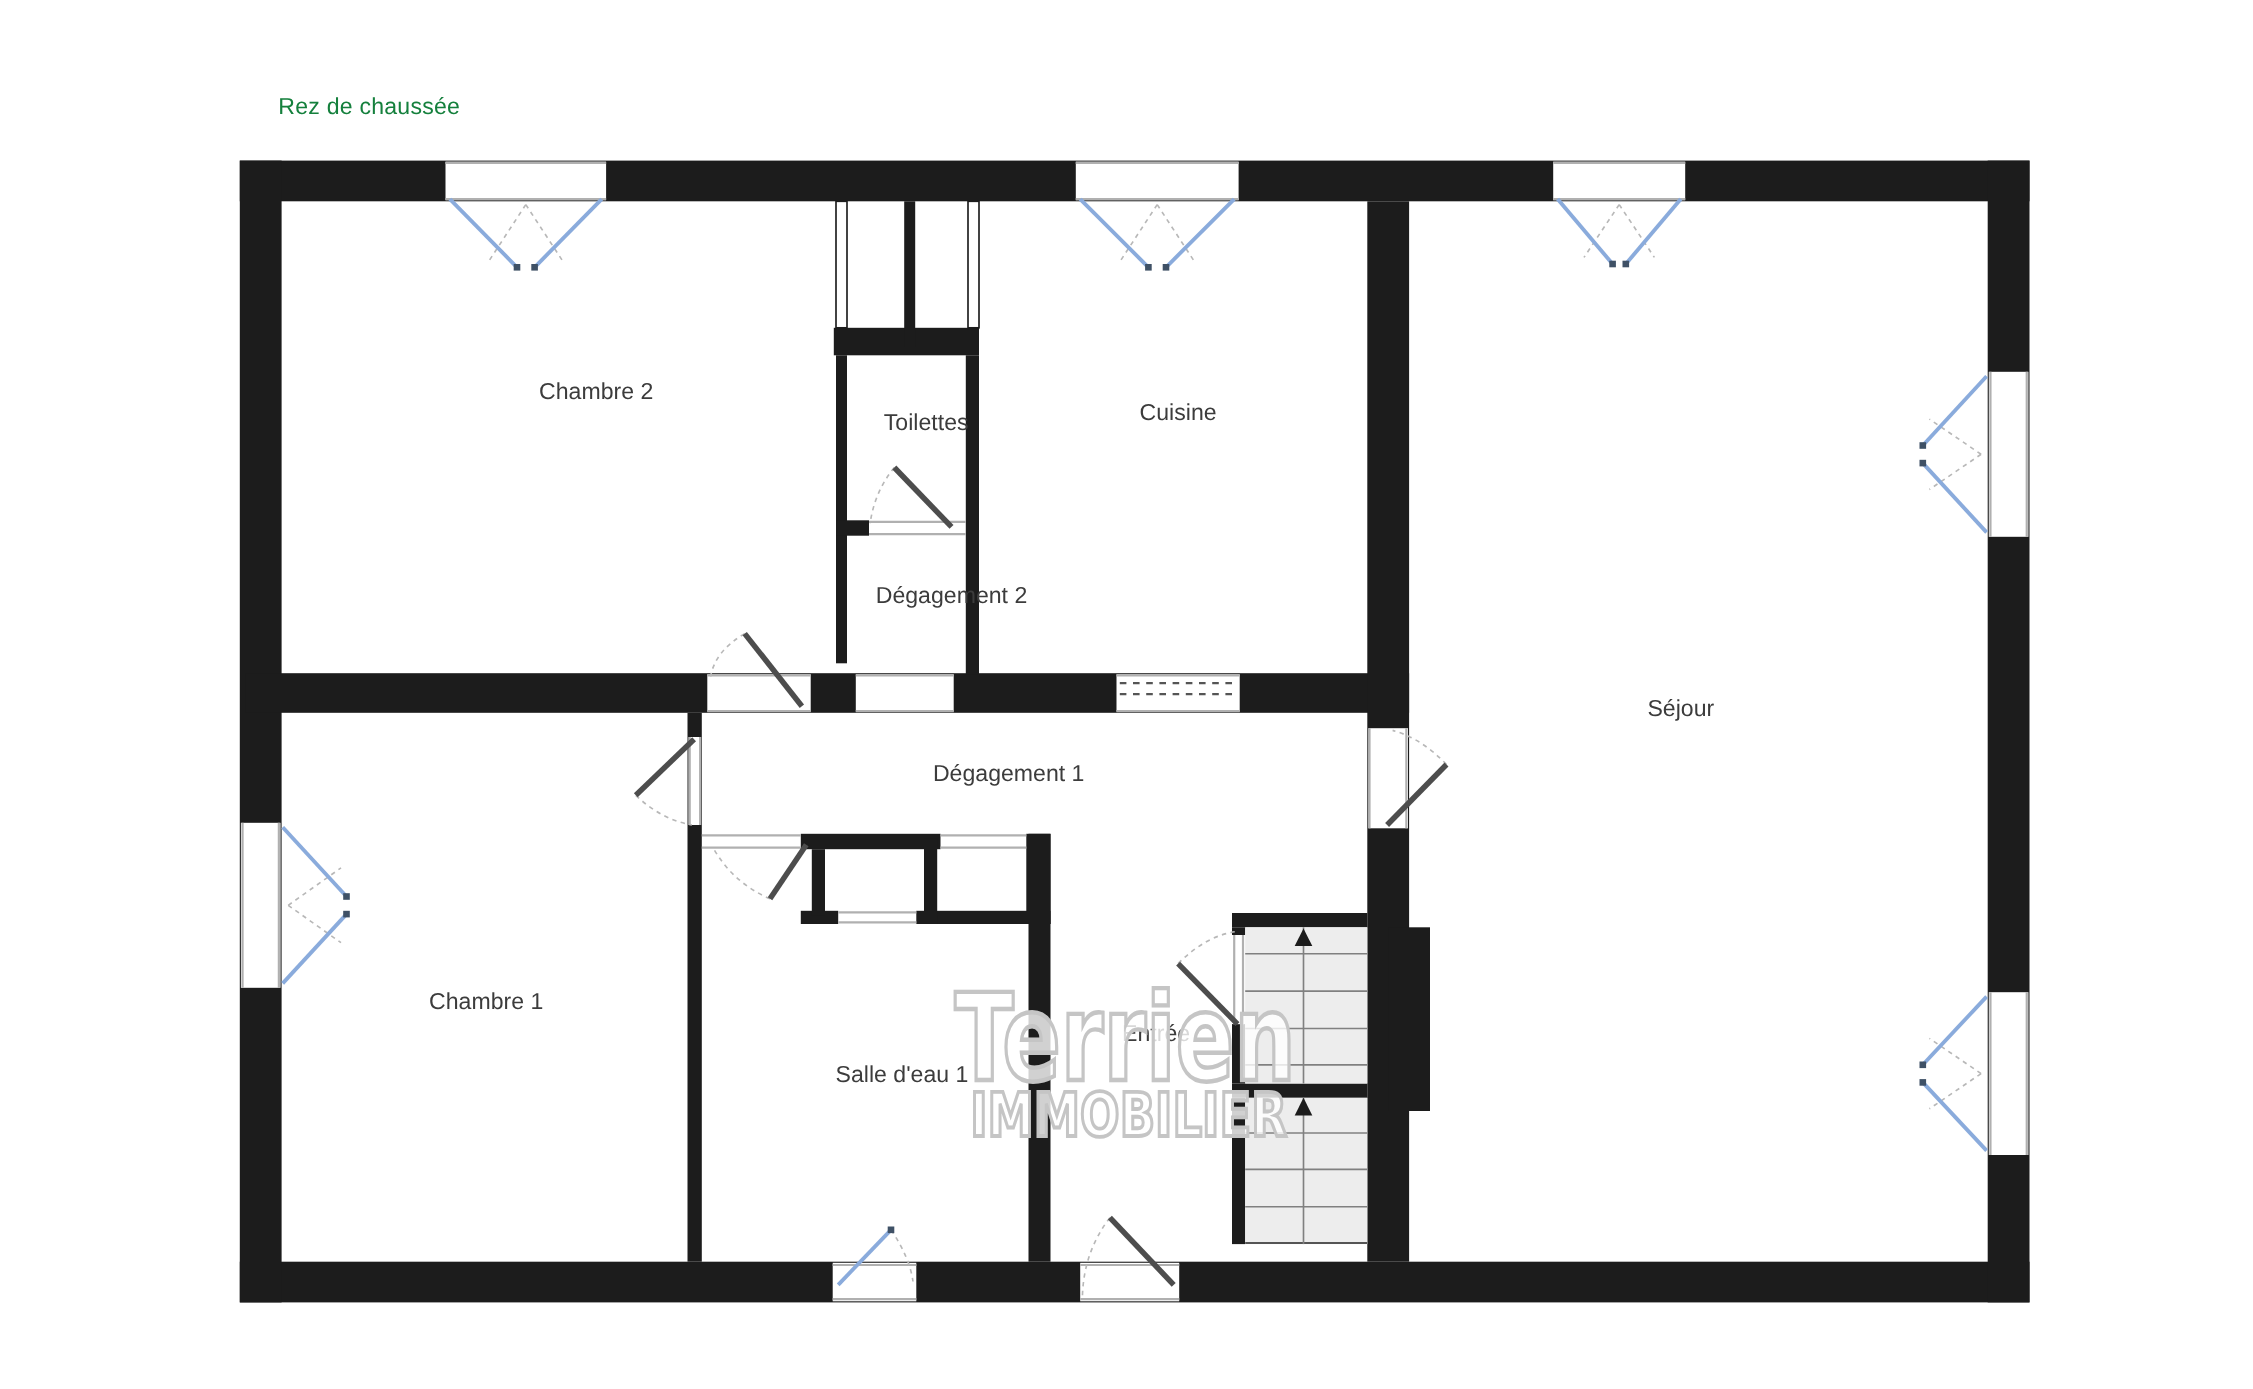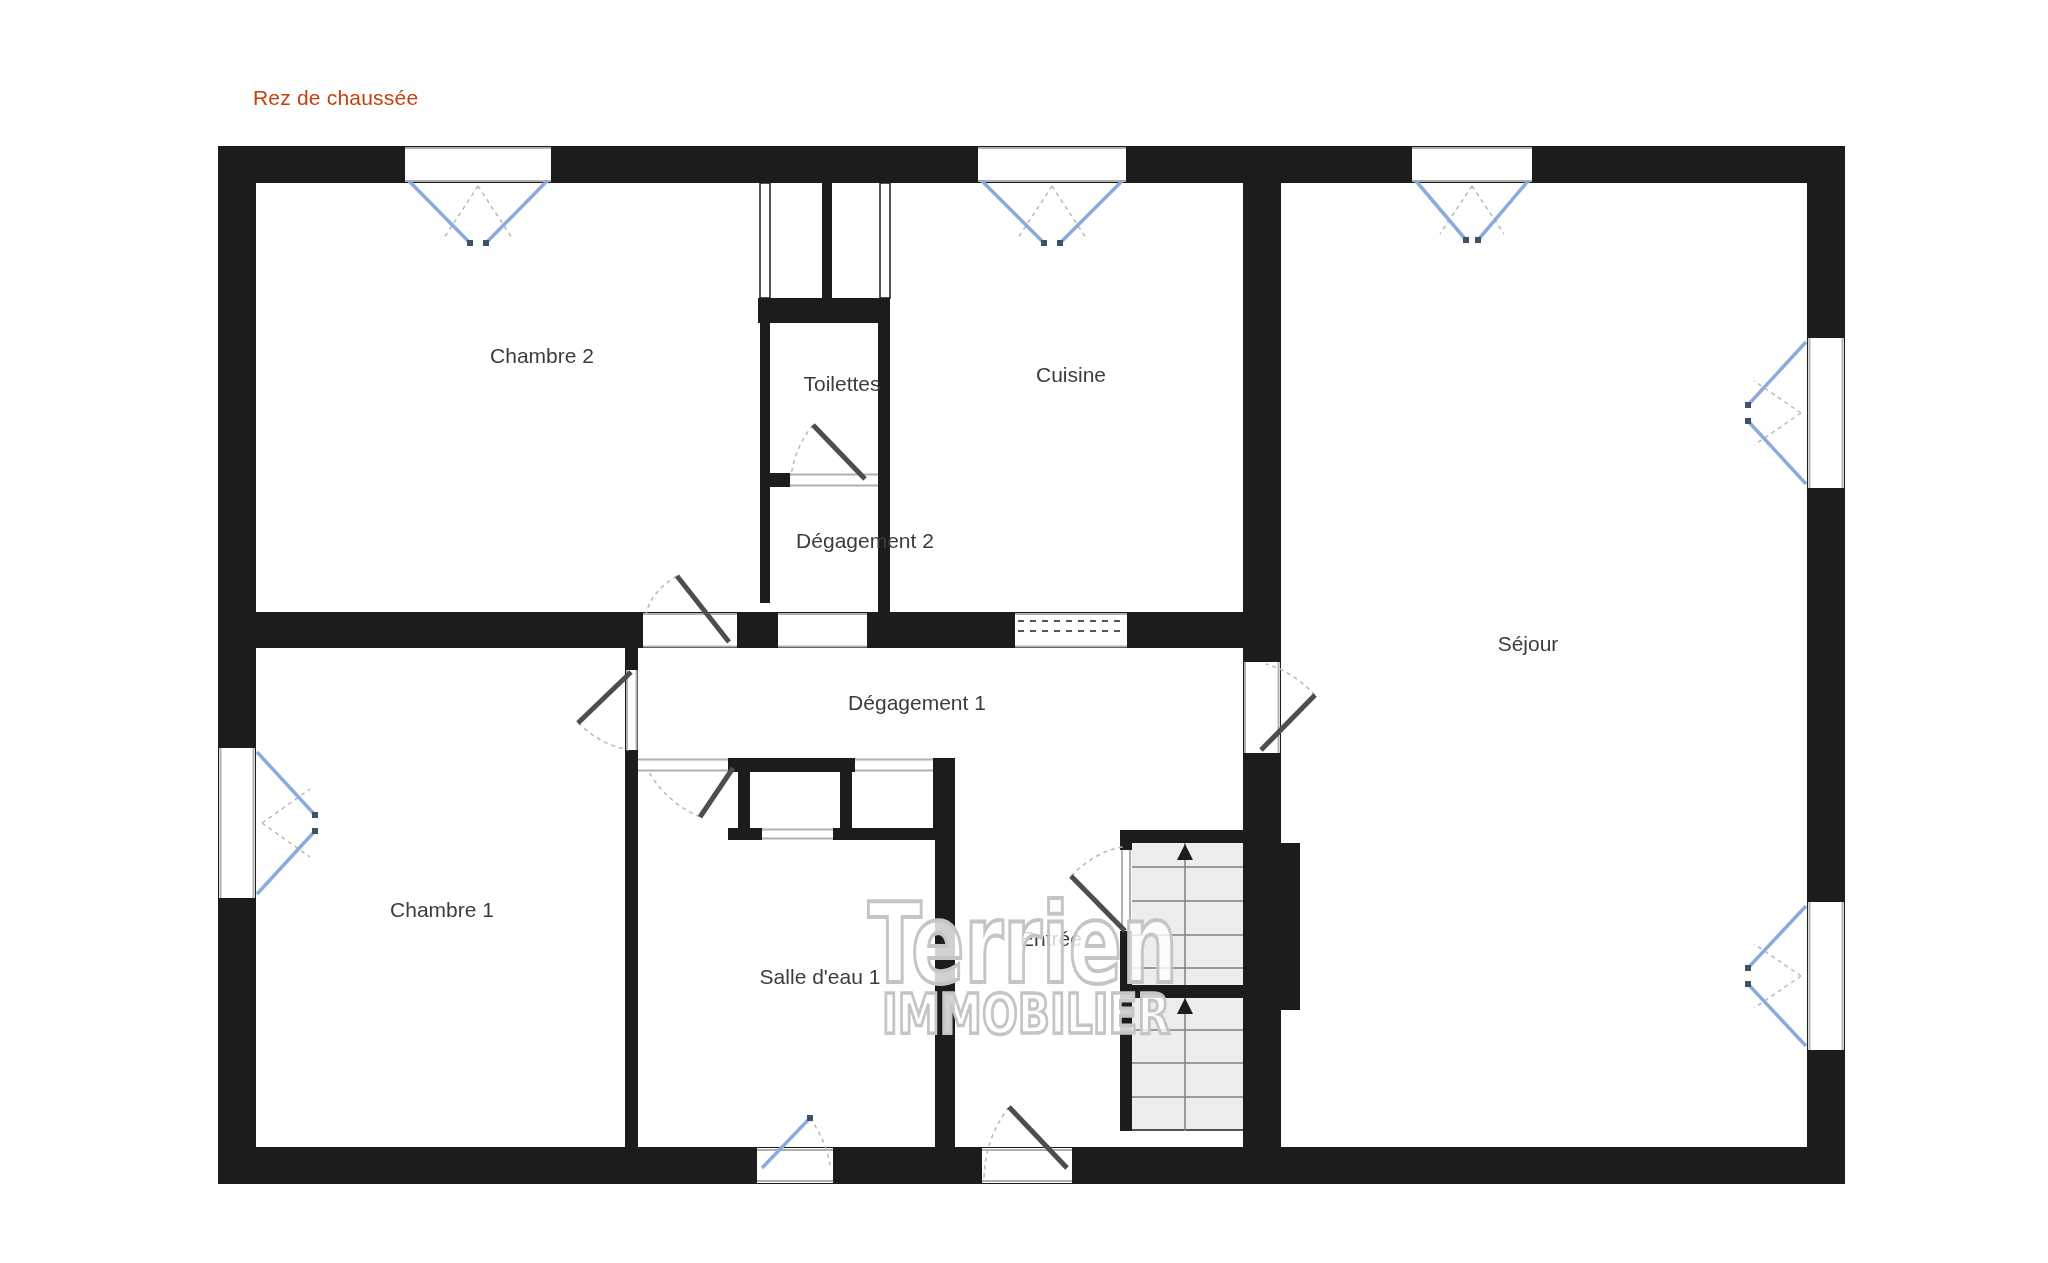--- a/index.html
+++ b/index.html
@@ -1,19 +1,19 @@
 <!DOCTYPE html>
 <html><head>
 <meta charset="utf-8">
 <style>
   html,body{margin:0;padding:0;background:#ffffff;}
   body{width:2048px;height:1263px;position:relative;overflow:hidden;
        font-family:"Liberation Sans", sans-serif;}
   #plan-wrap{position:absolute;inset:0;}
-  #floor-title{position:absolute;left:253px;top:86px;font-size:21px;color:#c2410c;
+  #floor-title{position:absolute;left:253px;top:86px;font-size:21px;color:#15803d;
        letter-spacing:.2px;}
   svg{position:absolute;left:0;top:0;}
   text{font-family:"Liberation Sans", sans-serif;}
   .wm{font-family:"DejaVu Sans", sans-serif;font-weight:bold;}
 </style>
 </head>
 <body>
 
 <div id="plan-wrap">
   <div id="floor-title">Rez de chaussée</div>

